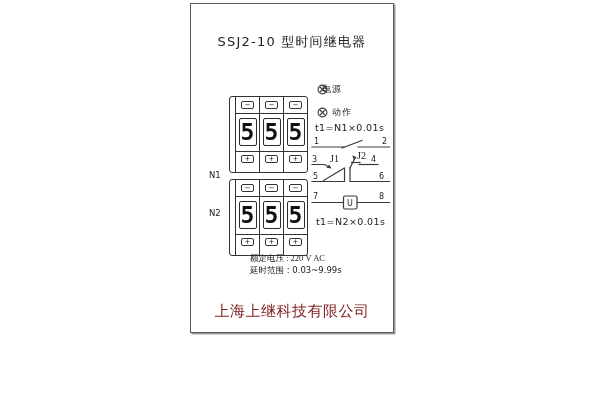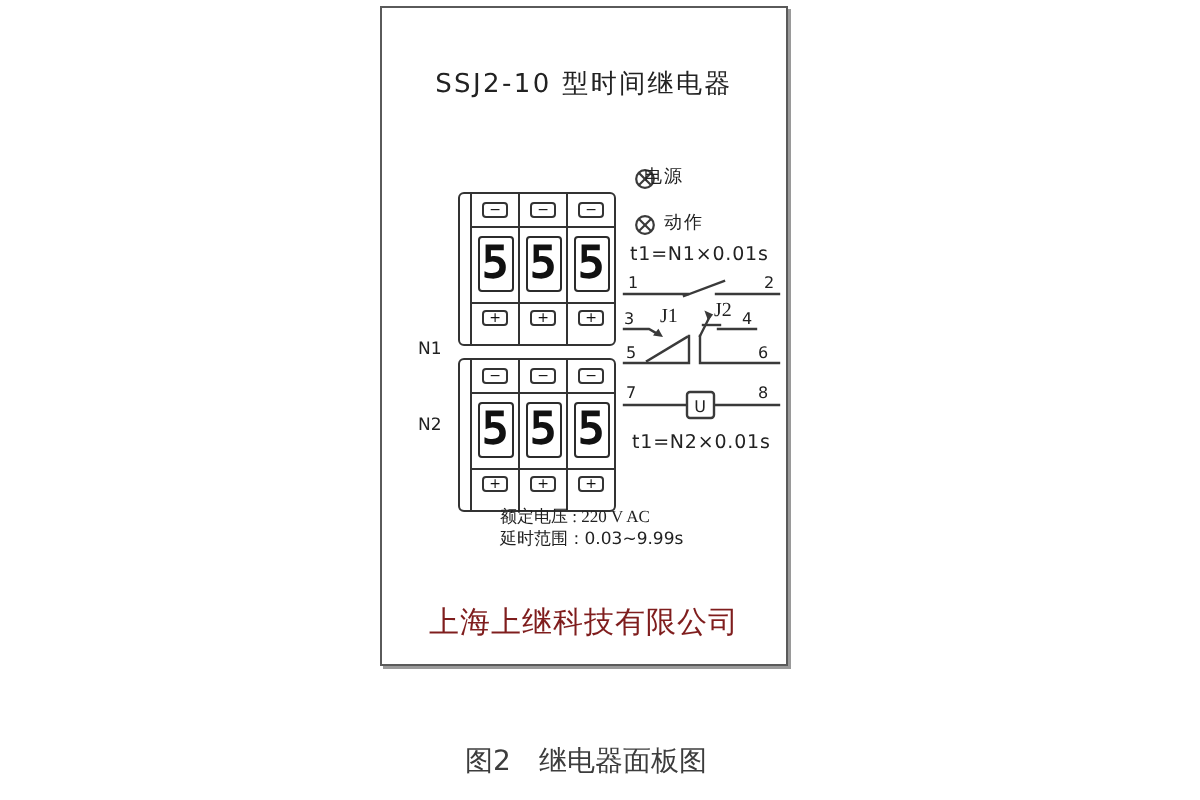--- a/index.html
+++ b/index.html
@@ -187,17 +187,14 @@
     <span class="coil-label" style="left:152.5px;top:193.5px;">U</span>
 
     <span class="formula" style="left:125px;top:212px;">t1=N2×0.01s</span>
 
     <span class="rating" style="left:59px;top:249px;font-family:Liberation Serif, serif;">额定电压 : 220 V AC</span>
     <span class="rating" style="left:59px;top:261px;">延时范围 : 0.03~9.99s</span>
 
     <div class="company">上海上继科技有限公司</div>
   </div>
 
-  <div class="caption">
-    <span>图2</span><span class="gap"></span><span>继电器面板图</span>
-  </div>
 
 </div>
 
 </body></html>

